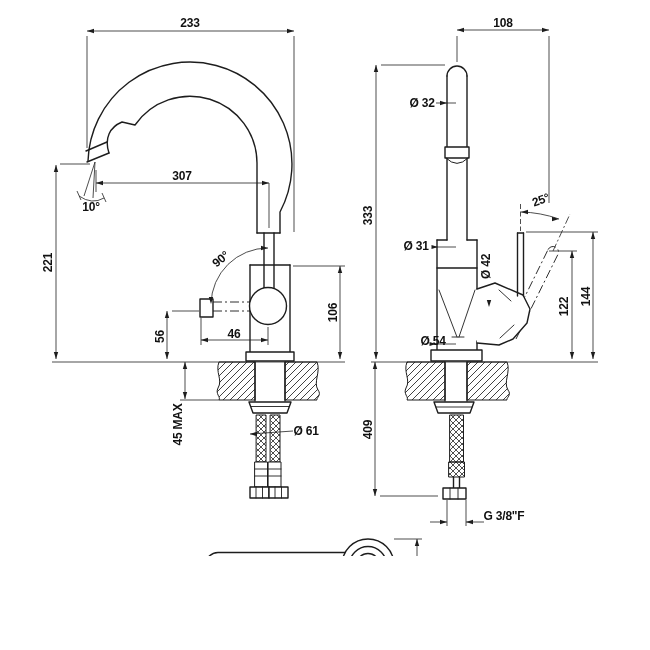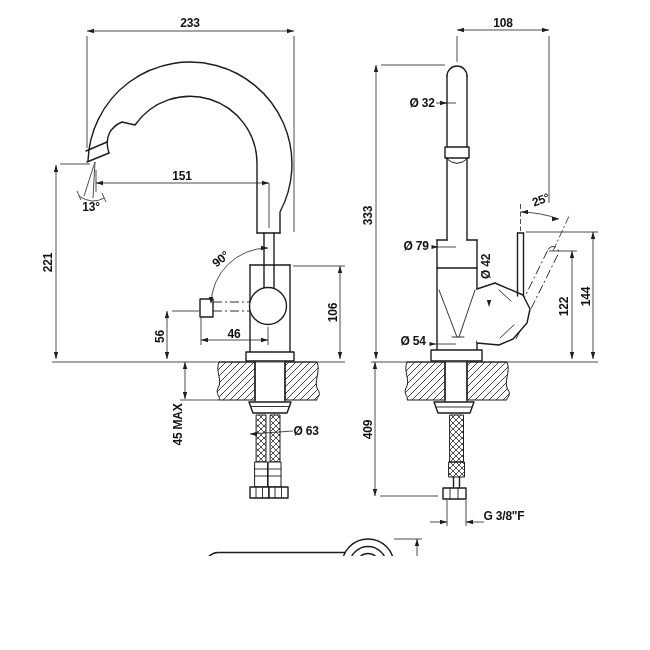--- a/index.html
+++ b/index.html
@@ -214,37 +214,37 @@
     <polygon points="375,362 372.8,369 377.2,369"></polygon>
         <polygon points="375,496 372.8,489 377.2,489"></polygon>
     <polygon points="447,522 440,519.8 440,524.2"></polygon>
         <polygon points="466,522 473,519.8 473,524.2"></polygon>
     <polygon points="417,539 414.8,546 419.2,546"></polygon>
         <polygon points="417,631 414.8,624 419.2,624"></polygon>
   </g>
 </svg>
 
 <div class="dim" style="left:176px;top:16.5px;width:28px">233</div>
-<div class="dim" style="left:168px;top:169.5px;width:28px">151</div>
-<div class="dim" style="left:78px;top:200.5px;width:26px">13°</div>
+<div class="dim" style="left:168px;top:169.5px;width:28px">307</div>
+<div class="dim" style="left:78px;top:200.5px;width:26px">10°</div>
 <div class="dim v" style="left:34px;top:255.5px;width:28px">221</div>
 <div class="dim r40" style="left:208px;top:252.5px;width:26px">90°</div>
 <div class="dim" style="left:224px;top:327.5px;width:20px">46</div>
 <div class="dim v" style="left:319px;top:305.5px;width:28px">106</div>
 <div class="dim v" style="left:150px;top:329.5px;width:20px">56</div>
 <div class="dim v" style="left:152px;top:417.5px;width:52px">45 MAX</div>
-<div class="dim" style="left:289px;top:424.5px;width:34px">Ø 63</div>
+<div class="dim" style="left:289px;top:424.5px;width:34px">Ø 61</div>
 
 <div class="dim" style="left:489px;top:16.5px;width:28px">108</div>
 <div class="dim" style="left:405px;top:96.5px;width:34px">Ø 32</div>
 <div class="dim v" style="left:354px;top:208.5px;width:28px">333</div>
-<div class="dim" style="left:399px;top:239.5px;width:34px">Ø 79</div>
+<div class="dim" style="left:399px;top:239.5px;width:34px">Ø 31</div>
 <div class="dim v" style="left:469px;top:259.5px;width:34px">Ø 42</div>
 <div class="dim r20" style="left:528px;top:193.5px;width:26px">25°</div>
 <div class="dim v" style="left:572px;top:289.5px;width:28px">144</div>
 <div class="dim v" style="left:550px;top:299.5px;width:28px">122</div>
-<div class="dim" style="left:396px;top:334.5px;width:34px">Ø 54</div>
+<div class="dim" style="left:416px;top:334.5px;width:34px">Ø 54</div>
 <div class="dim v" style="left:354px;top:422.5px;width:28px">409</div>
 <div class="dim" style="left:478px;top:509.5px;width:52px">G 3/8"F</div>
 
 <div class="dim v" style="left:396px;top:574.5px;width:28px">108</div>
 
 </div>
 
 </body></html>

